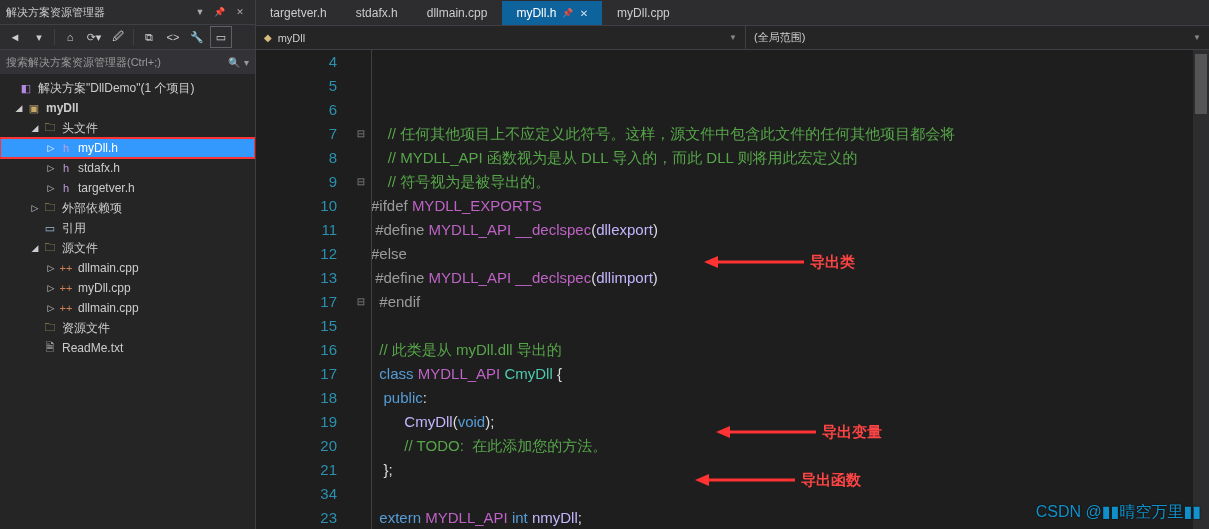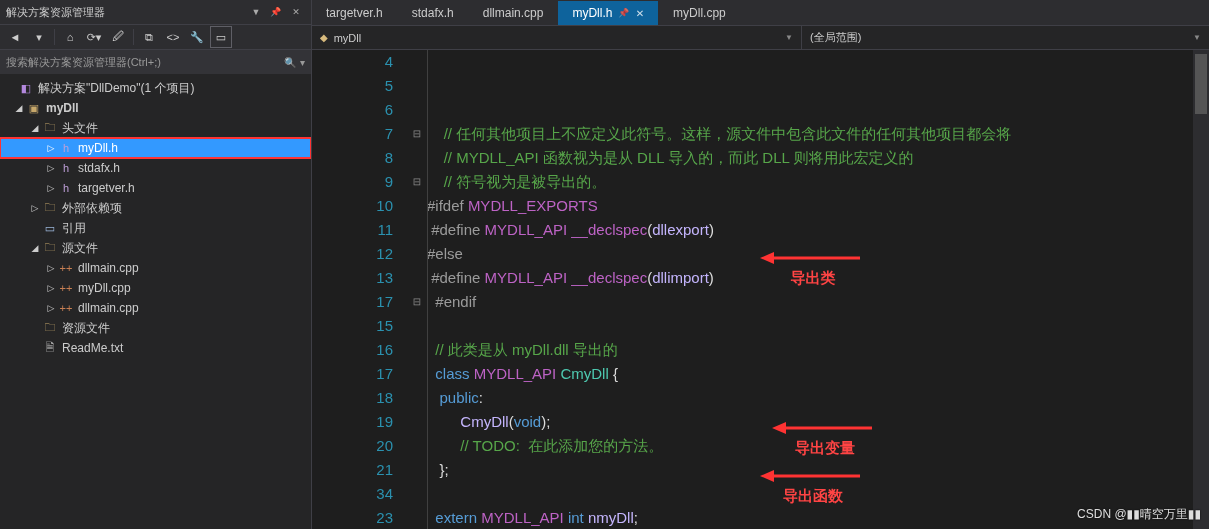--- a/index.html
+++ b/index.html
@@ -1,21 +1,21 @@
 <!DOCTYPE html>
 <html><head>
 <meta charset="utf-8">
 <style>
 * { margin:0; padding:0; box-sizing:border-box; font-family:"Microsoft YaHei","Segoe UI",sans-serif; }
 body { background:#2d2d30; color:#ccc; font-size:12px; width:1209px; height:529px; overflow:hidden; position:relative; }
 
 .root { display:flex; width:100%; height:100%; }
 
 
-.sidebar { width:312px; background:#252526; border-right:1px solid #3f3f46; display:flex; flex-direction:column; }
+.sidebar { width:256px; background:#252526; border-right:1px solid #3f3f46; display:flex; flex-direction:column; }
 .sb-title { height:24px; background:#2d2d30; display:flex; align-items:center; padding:0 6px; font-size:11px; color:#ccc; }
 .sb-title .spacer { flex:1; }
 .sb-title .winbtn { width:18px; height:18px; display:flex; align-items:center; justify-content:center; color:#aaa; font-size:9px; margin-left:2px; }
 
 .sb-toolbar { height:26px; background:#2d2d30; border-top:1px solid #3f3f46; border-bottom:1px solid #3f3f46; display:flex; align-items:center; padding:0 4px; gap:2px;}
 .tbtn { width:22px; height:22px; display:flex; align-items:center; justify-content:center; color:#ccc; font-size:11px; border:1px solid transparent; }
 .tbtn.boxed { border:1px solid #5f5f66; }
 .tsep { width:1px; height:16px; background:#3f3f46; margin:0 2px;}
 
 .sb-search { height:24px; background:#333337; display:flex; align-items:center; padding:0 6px; color:#999; font-size:11px; }
@@ -66,24 +66,24 @@
 
 .cmt { color:#57a64a; }
 .kw  { color:#569cd6; }
 .pp  { color:#9b9b9b; }
 .mac { color:#bd63c5; }
 .type{ color:#4ec9b0; }
 .pun { color:#dcdcdc; }
 .id  { color:#c4b5fd; }
 
 
-.anno { position:absolute; display:flex; align-items:center; color:#f44; font-size:15px; font-weight:bold; pointer-events:none;flex-direction:column;}
+.anno { position:absolute; display:flex; align-items:center; color:#f44; font-size:15px; font-weight:bold; pointer-events:none;}
 .anno svg { margin-right:6px; }
 
-.watermark { position:absolute; right:8px; bottom:6px; color:#ffffff; font-size:12px; opacity:.85; text-shadow:0 0 2px #000;}
+.watermark { position:absolute; right:8px; bottom:6px; color:#0ea5e9; font-size:16px; opacity:.85; text-shadow:0 0 2px #000;}
 
 
 .scroll-stub { position:absolute; right:0; top:0; bottom:0; width:16px; background:#2d2d30; }
 .scroll-thumb { position:absolute; right:2px; top:4px; width:12px; height:60px; background:#555; }
 
 </style>
 </head>
 <body>
 
 <div class="root">
@@ -256,21 +256,21 @@
           <div class="f"></div>
         </div>
       <div class="src" id="src">
         <span class="indent-guide" style="left:0px"></span>
       <div class="ln">    <span class="cmt">// 任何其他项目上不应定义此符号。这样，源文件中包含此文件的任何其他项目都会将</span></div><div class="ln">    <span class="cmt">// MYDLL_API 函数视为是从 DLL 导入的，而此 DLL 则将用此宏定义的</span></div><div class="ln">    <span class="cmt">// 符号视为是被导出的。</span></div><div class="ln"><span class="pp">#ifdef </span><span class="mac">MYDLL_EXPORTS</span></div><div class="ln"> <span class="pp">#define </span><span class="mac">MYDLL_API</span> <span class="mac">__declspec</span><span class="pun">(</span><span class="id">dllexport</span><span class="pun">)</span></div><div class="ln"><span class="pp">#else</span></div><div class="ln"> <span class="pp">#define </span><span class="mac">MYDLL_API</span> <span class="mac">__declspec</span><span class="pun">(</span><span class="id">dllimport</span><span class="pun">)</span></div><div class="ln">  <span class="pp">#endif</span></div><div class="ln"></div><div class="ln">  <span class="cmt">// 此类是从 myDll.dll 导出的</span></div><div class="ln">  <span class="kw">class</span> <span class="mac">MYDLL_API</span> <span class="type">CmyDll</span> <span class="pun">{</span></div><div class="ln">   <span class="kw">public</span><span class="pun">:</span></div><div class="ln">        <span class="id">CmyDll</span><span class="pun">(</span><span class="kw">void</span><span class="pun">);</span></div><div class="ln">        <span class="cmt">// TODO:  在此添加您的方法。</span></div><div class="ln">   <span class="pun">};</span></div><div class="ln"></div><div class="ln">  <span class="kw">extern</span> <span class="mac">MYDLL_API</span> <span class="kw">int</span> <span class="id">nmyDll</span><span class="pun">;</span></div><div class="anno" style="top: 200px; left: 333px;"><svg width="100" height="16" viewBox="0 0 100 16">
               <line x1="100" y1="8" x2="10" y2="8" stroke="#f33" stroke-width="3"></line>
               <polygon points="0,8 14,2 14,14" fill="#f33"></polygon>
             </svg><span>导出类</span></div><div class="anno" style="top: 370px; left: 345px;"><svg width="100" height="16" viewBox="0 0 100 16">
               <line x1="100" y1="8" x2="10" y2="8" stroke="#f33" stroke-width="3"></line>
               <polygon points="0,8 14,2 14,14" fill="#f33"></polygon>
-            </svg><span>导出变量</span></div><div class="anno" style="top: 418px; left: 333px;"><svg width="100" height="16" viewBox="0 0 100 16">
+            </svg><span>导出变量</span></div><div class="anno" style="top: 418px; left: 324px;"><svg width="100" height="16" viewBox="0 0 100 16">
               <line x1="100" y1="8" x2="10" y2="8" stroke="#f33" stroke-width="3"></line>
               <polygon points="0,8 14,2 14,14" fill="#f33"></polygon>
             </svg><span>导出函数</span></div></div>
       <div class="scroll-stub">
         <div class="scroll-thumb"></div>
       </div>
 
       <div id="annos"></div>
     </div>
   </div>

